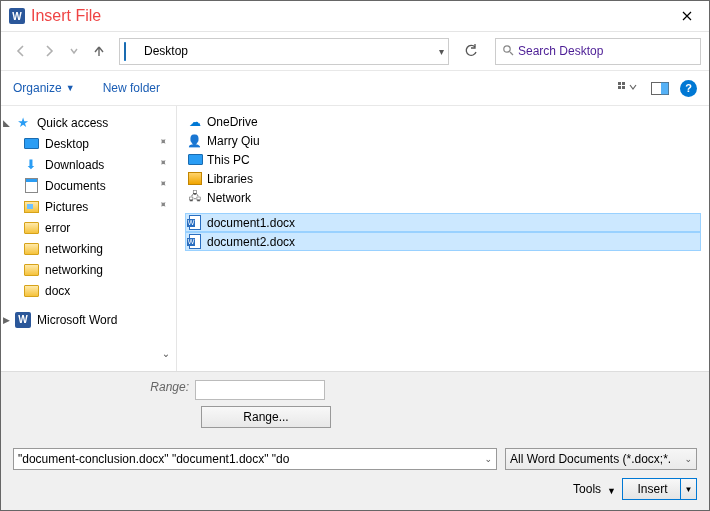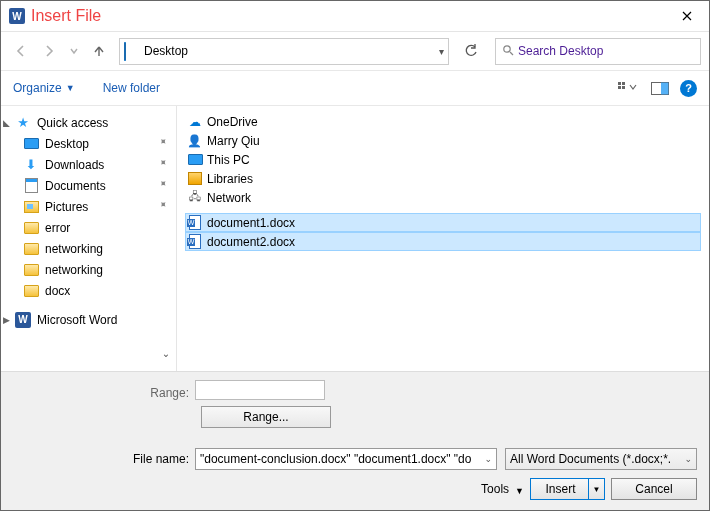--- a/index.html
+++ b/index.html
@@ -35,21 +35,21 @@
   .sitem .pin { margin-left:auto; color:#888; font-size:10px; transform: rotate(45deg); padding-right:6px;}
   .sitem .ic { width:16px; height:16px; margin-right:6px; display:flex; align-items:center; justify-content:center; }
   .sitem.top .caret { position:absolute; left:2px; color:#666; font-size:9px;}
   .scrollhint { align-self:flex-end; width:16px; height:16px; display:flex; align-items:center; justify-content:center; color:#555; font-size:10px; margin:2px 2px 4px 0;}
   .separator { width:1px; background:#e5e5e5; }
   .filepane { flex:1; padding:6px 0 0 0; }
   .fitem { display:flex; align-items:center; height:19px; padding:0 0 0 10px; font-size:12px; color:#000; }
   .fitem .ic { width:16px; height:16px; margin-right:4px; display:flex; align-items:center; justify-content:center;}
   .fitem.sel { background:#cce8ff; border:1px solid #99d1ff; margin:0 8px 0 8px; padding-left:1px; }
   .bottom { background:#f0f0f0; border-top:1px solid #ddd; padding:6px 12px 10px 12px; }
-  .rangerow { display:flex; align-items:flex-end; margin:2px 0 6px 0; }
+  .rangerow { display:flex; align-items:flex-start; margin:2px 0 6px 0;font-style:italic; }
   .rangerow .lbl { width:182px; text-align:right; font-size:12px; color:#666; padding-right:6px;}
   .rangebox { width:130px; height:20px; border:1px solid #bbb; background:#fff; }
   .rangebtnrow { display:flex; margin-bottom:20px;}
   .rangebtnrow .sp { width:188px;}
   .rangebtn { width:130px; height:22px; border:1px solid #999; background:linear-gradient(#f8f8f8,#e8e8e8); font-size:12px; text-align:center; line-height:20px;}
   .fnrow { display:flex; align-items:center; margin-bottom:8px;}
   .fnrow .lbl { width:182px; text-align:right; font-size:12px; color:#000; padding-right:6px;}
   .fninput { flex:1; height:22px; border:1px solid #999; background:#fff; font-size:12px; padding:0 4px 0 4px; display:flex; align-items:center; justify-content:space-between; overflow:hidden; white-space:nowrap;}
   .fninput .dd{font-size:9px; color:#555; padding-left:4px;}
   .typesel { width:192px; height:22px; margin-left:8px; border:1px solid #999; background:linear-gradient(#f6f6f6,#eaeaea); font-size:12px; display:flex; align-items:center; padding:0 4px; justify-content:space-between;}
@@ -282,36 +282,34 @@
   <div class="bottom">
     <div class="rangerow">
       <div class="lbl">Range:</div>
       <div class="rangebox"></div>
     </div>
     <div class="rangebtnrow">
       <div class="sp"></div>
       <div class="rangebtn">Range...</div>
     </div>
     <div class="fnrow">
-      <div class="lbl">File name:</div>
       <div class="fninput">
         <span style="overflow:hidden;">"document-conclusion.docx" "document1.docx" "do</span>
         <span class="dd">⌄</span>
       </div>
       <div class="typesel">
         <span style="overflow:hidden; white-space:nowrap;">All Word Documents (*.docx;*.</span>
         <span class="dd">⌄</span>
       </div>
     </div>
     <div class="btnrow">
       <div class="toolslnk">
         <span>Tools</span>
         <span class="arr">▼</span>
       </div>
       <div class="btn insert">
         <span style="padding-right:14px;">Insert</span>
         <span class="split">▼</span>
       </div>
-      <div class="btn cancel">Cancel</div>
     </div>
   </div>
 
 </div>
 
 </body></html>

